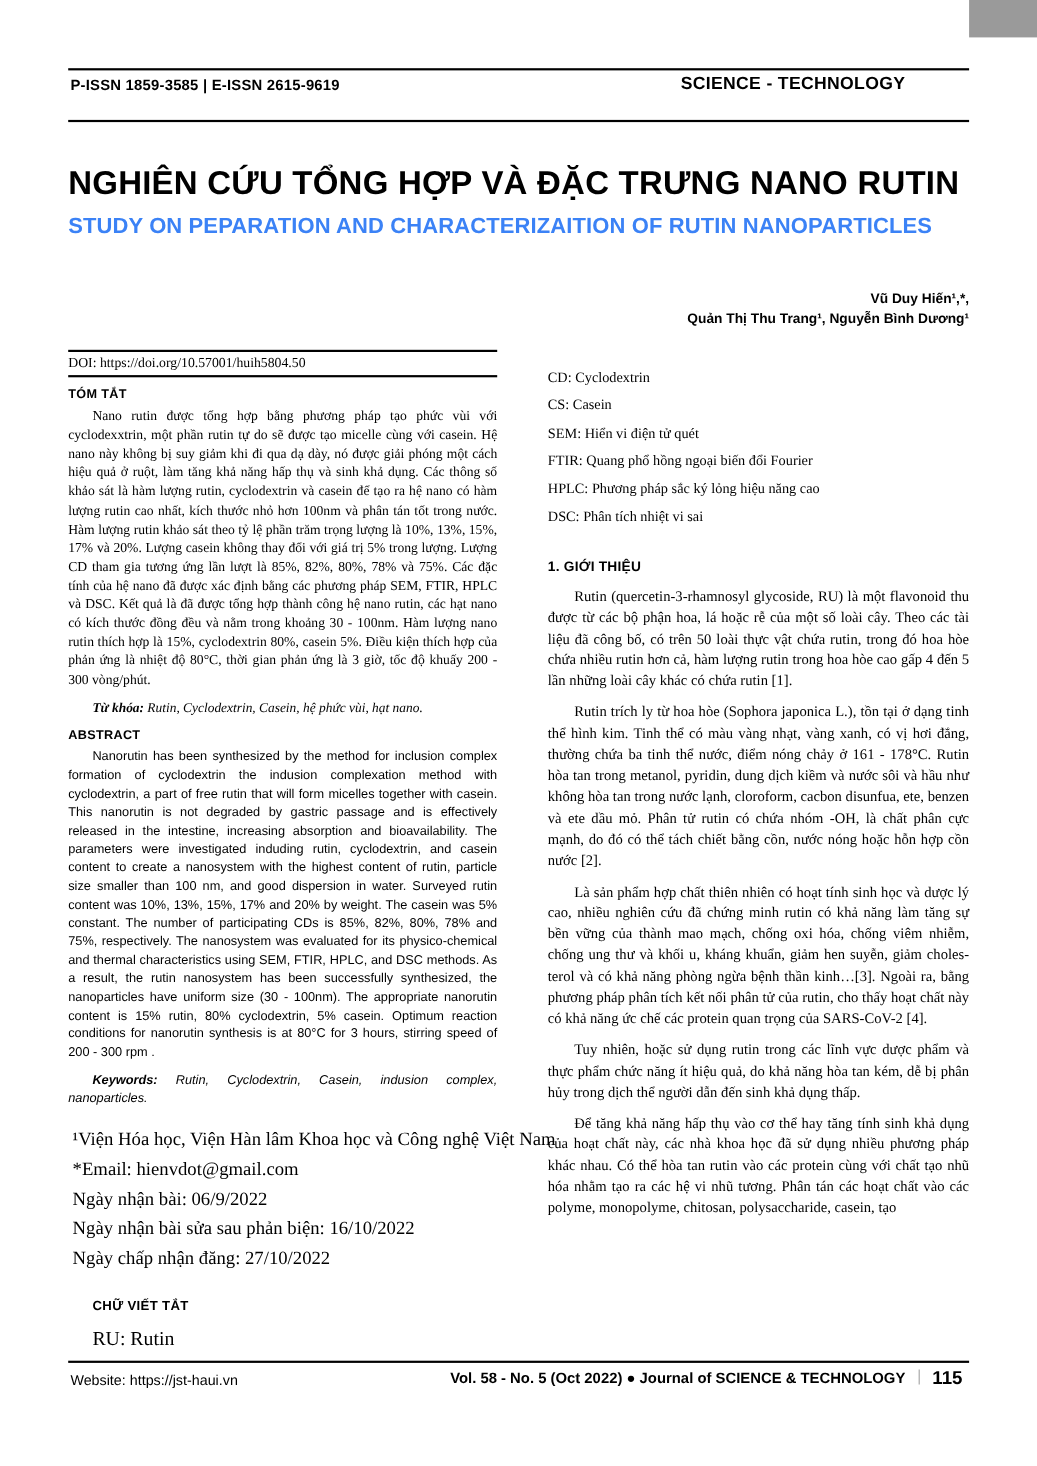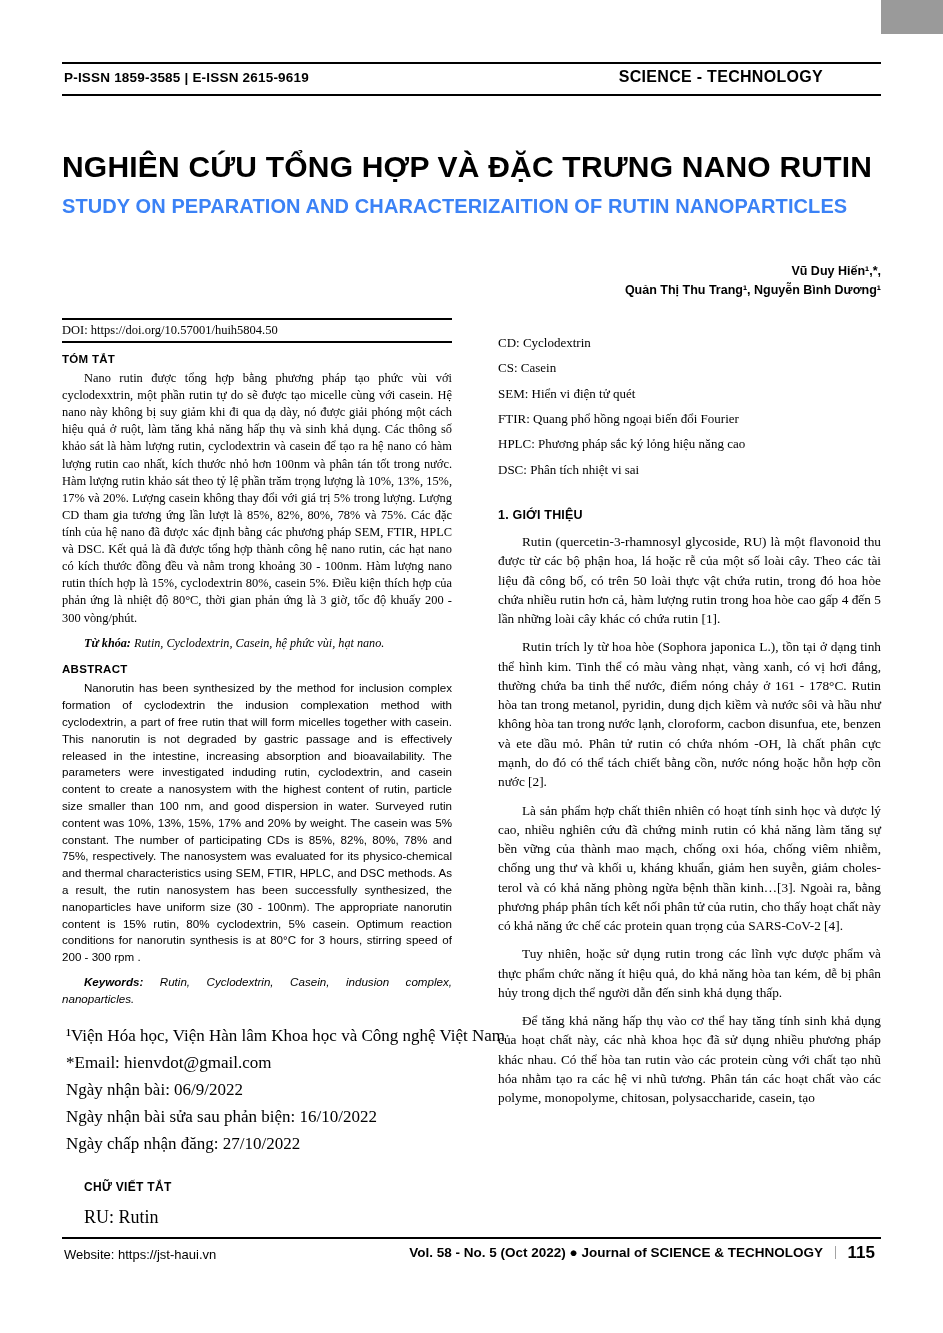--- a/index.html
+++ b/index.html
@@ -21,21 +21,21 @@
     height: 1333px;
     box-sizing: border-box;
   }
 
   
   .header {
     position: absolute;
     top: 62px;
     left: 62px;
     right: 62px;
-    height: 34px;
+    height: 49px;
   }
   .header-rule-top {
     position: absolute;
     top: 0;
     left: 0;
     right: 0;
     height: 2px;
     background: #000;
   }
   .header-rule-bottom {

